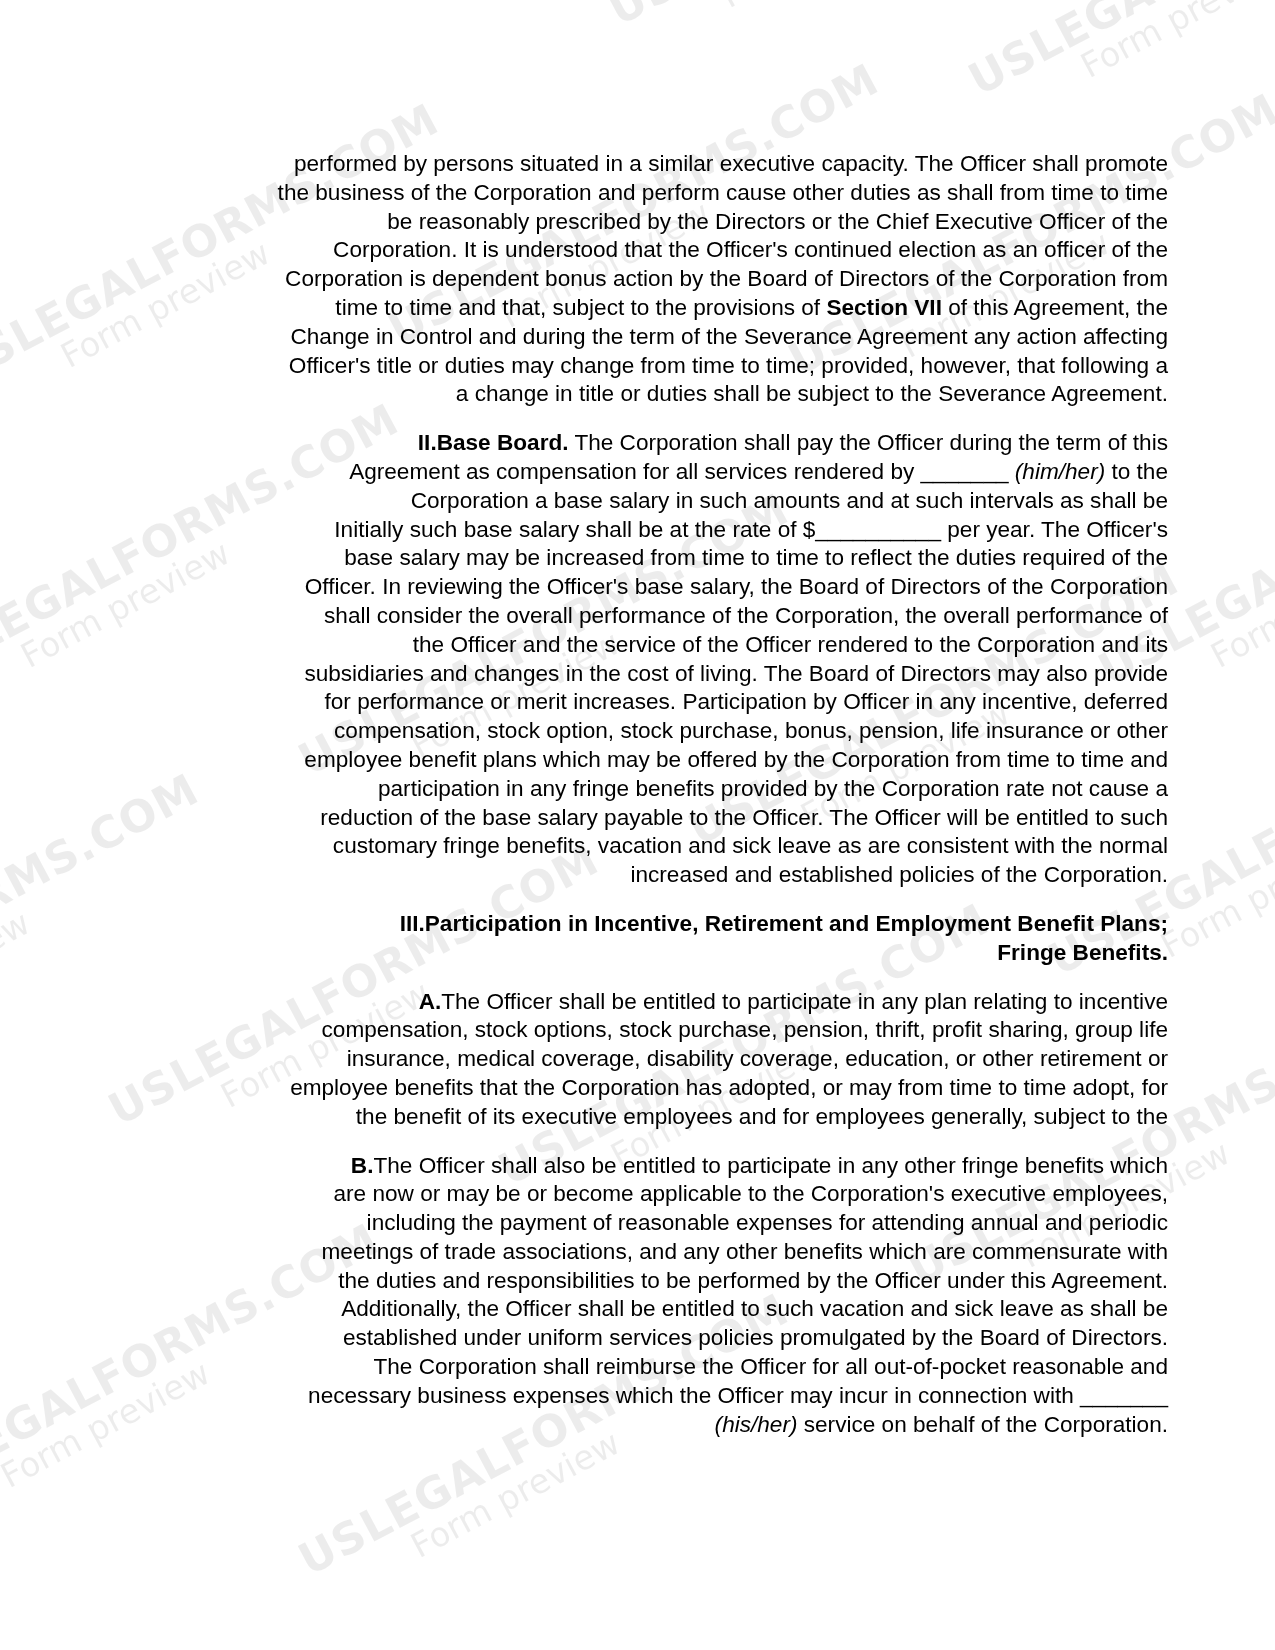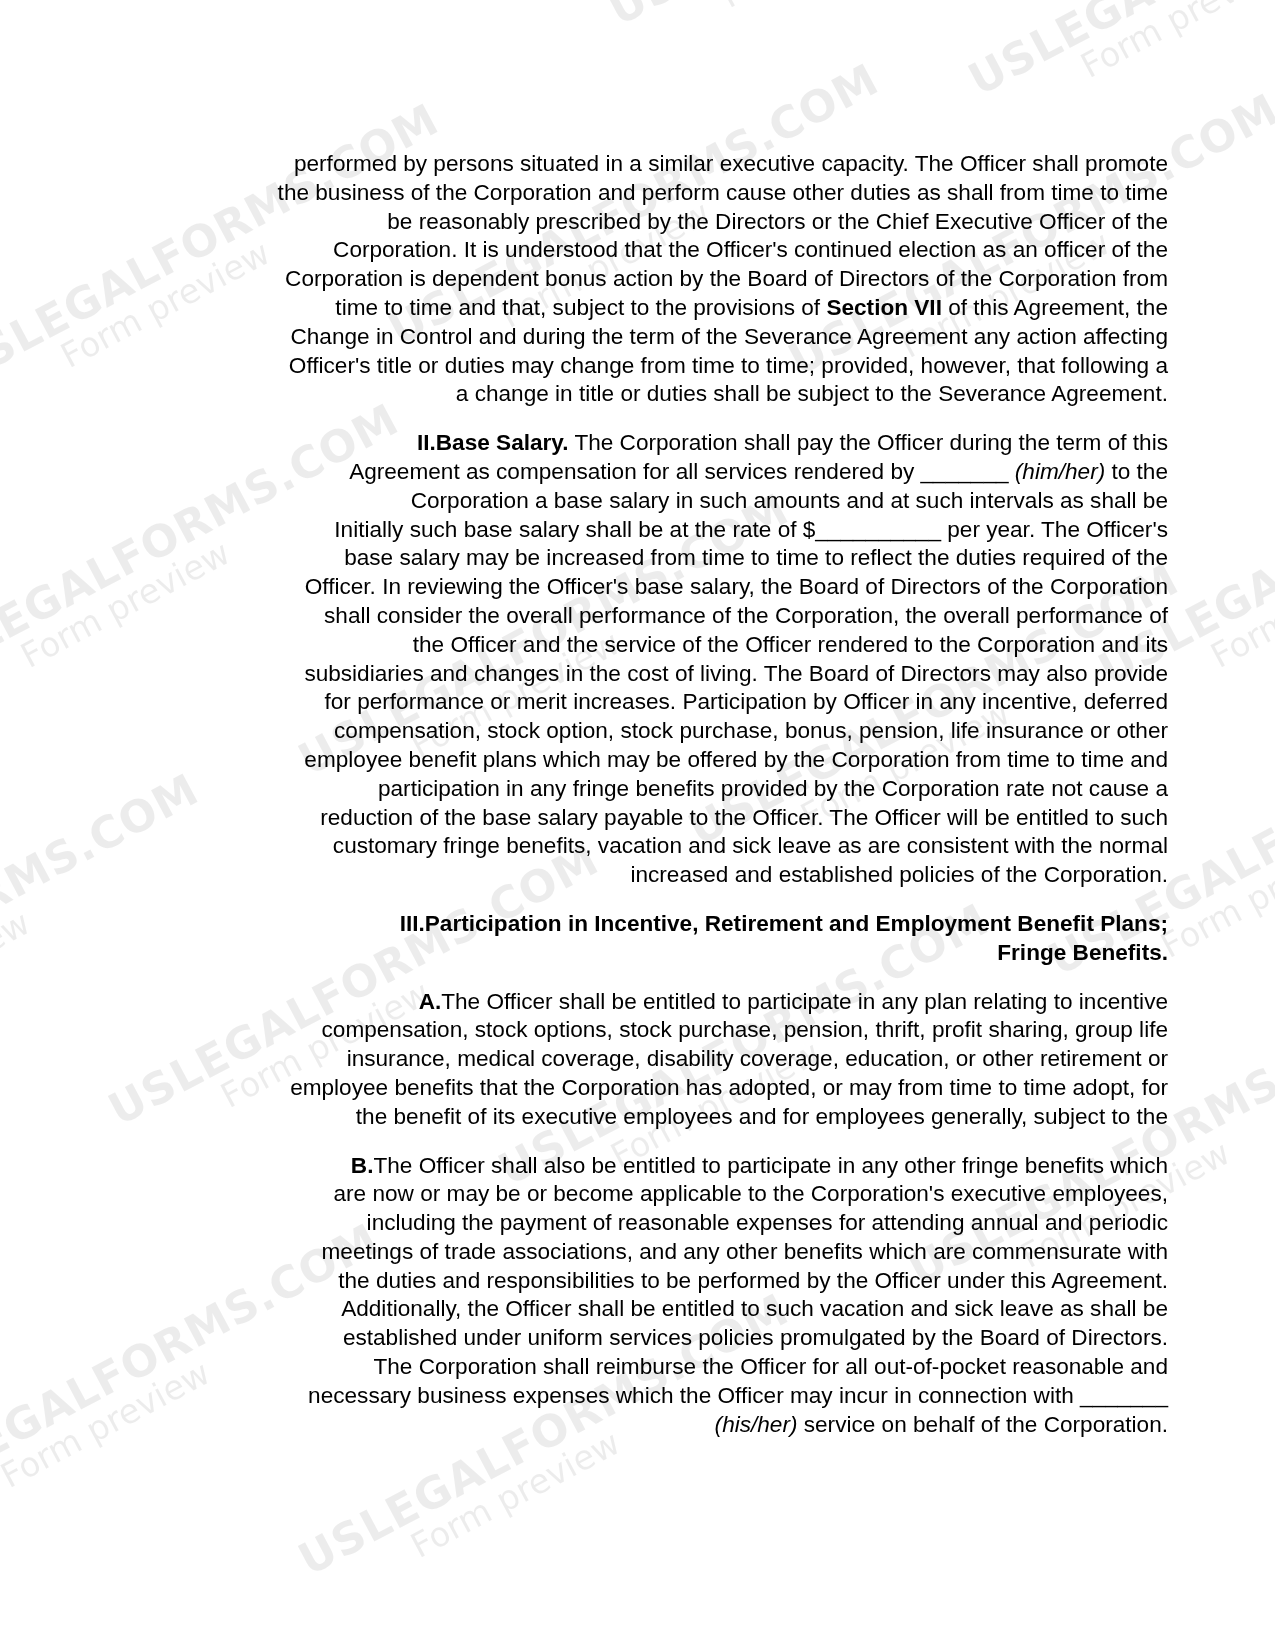--- a/index.html
+++ b/index.html
@@ -97,21 +97,21 @@
       <span class="line">be reasonably prescribed by the Directors or the Chief Executive Officer of the</span>
       <span class="line">Corporation. It is understood that the Officer's continued election as an officer of the</span>
       <span class="line">Corporation is dependent bonus action by the Board of Directors of the Corporation from</span>
       <span class="line"><span>time to time and that, subject to the provisions of </span><span class="b">Section VII</span><span> of this Agreement, the</span></span>
       <span class="line">Change in Control and during the term of the Severance Agreement any action affecting</span>
       <span class="line">Officer's title or duties may change from time to time; provided, however, that following a</span>
       <span class="line">a change in title or duties shall be subject to the Severance Agreement.</span>
     </div>
 
     <div class="para">
-      <span class="line"><span class="num">II.</span><span class="b">Base Salary.</span><span> The Corporation shall pay the Officer during the term of this</span></span>
+      <span class="line"><span class="num">II.</span><span class="b">Base Board.</span><span> The Corporation shall pay the Officer during the term of this</span></span>
       <span class="line"><span>Agreement as compensation for all services rendered by _______ </span><span class="i">(him/her)</span><span> to the</span></span>
       <span class="line">Corporation a base salary in such amounts and at such intervals as shall be</span>
       <span class="line">Initially such base salary shall be at the rate of $__________ per year. The Officer's</span>
       <span class="line">base salary may be increased from time to time to reflect the duties required of the</span>
       <span class="line">Officer. In reviewing the Officer's base salary, the Board of Directors of the Corporation</span>
       <span class="line">shall consider the overall performance of the Corporation, the overall performance of</span>
       <span class="line">the Officer and the service of the Officer rendered to the Corporation and its</span>
       <span class="line">subsidiaries and changes in the cost of living. The Board of Directors may also provide</span>
       <span class="line">for performance or merit increases. Participation by Officer in any incentive, deferred</span>
       <span class="line">compensation, stock option, stock purchase, bonus, pension, life insurance or other</span>

